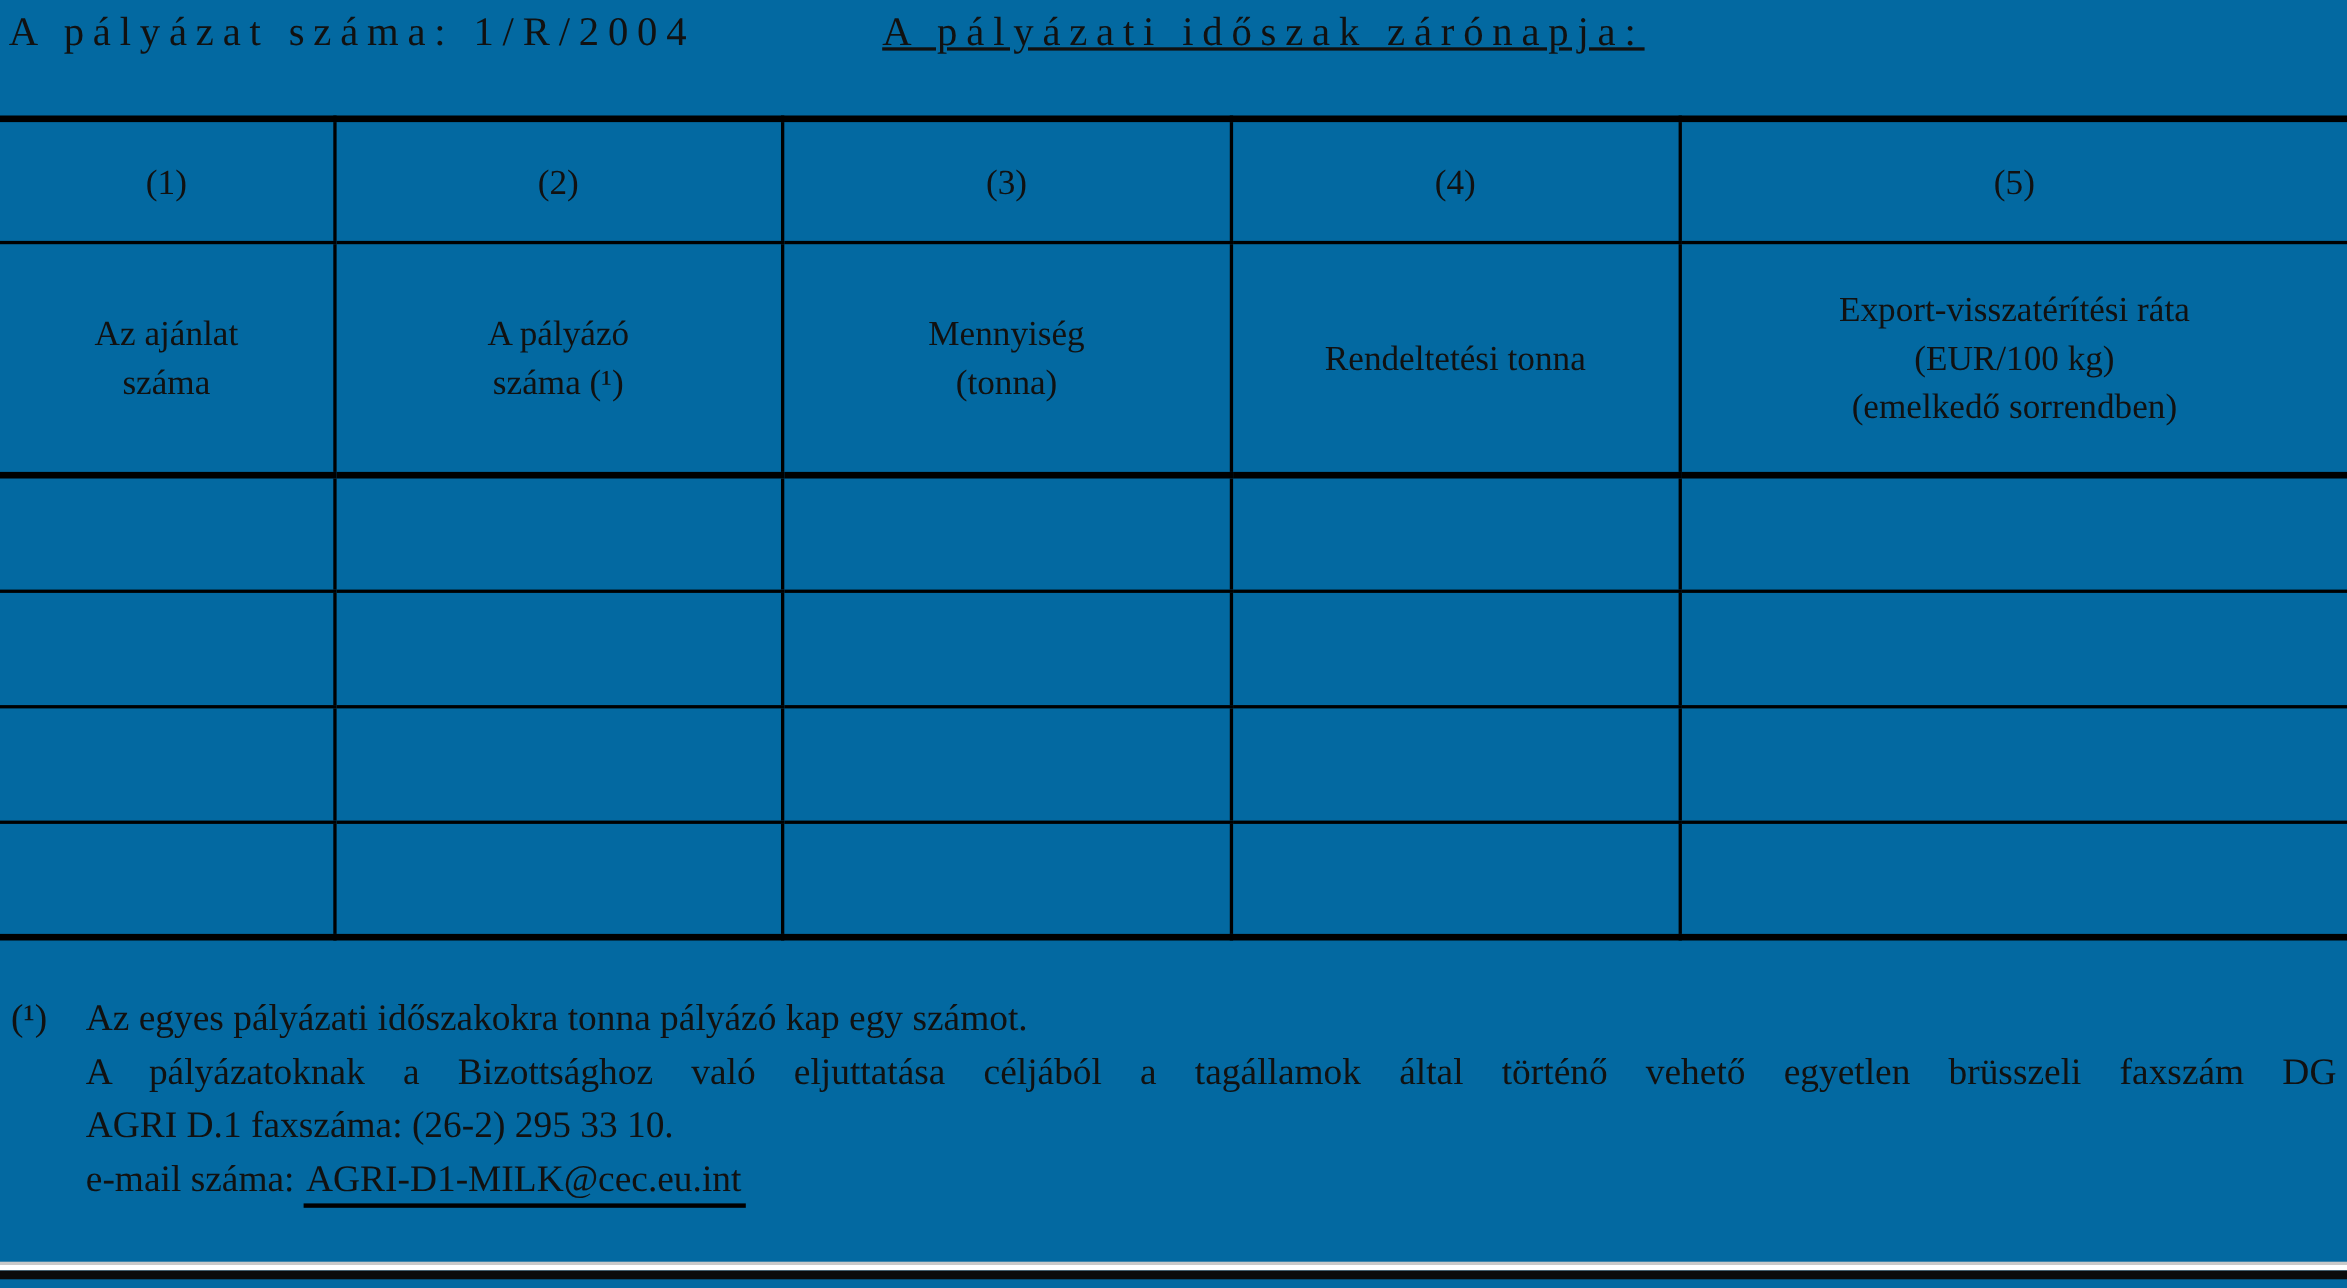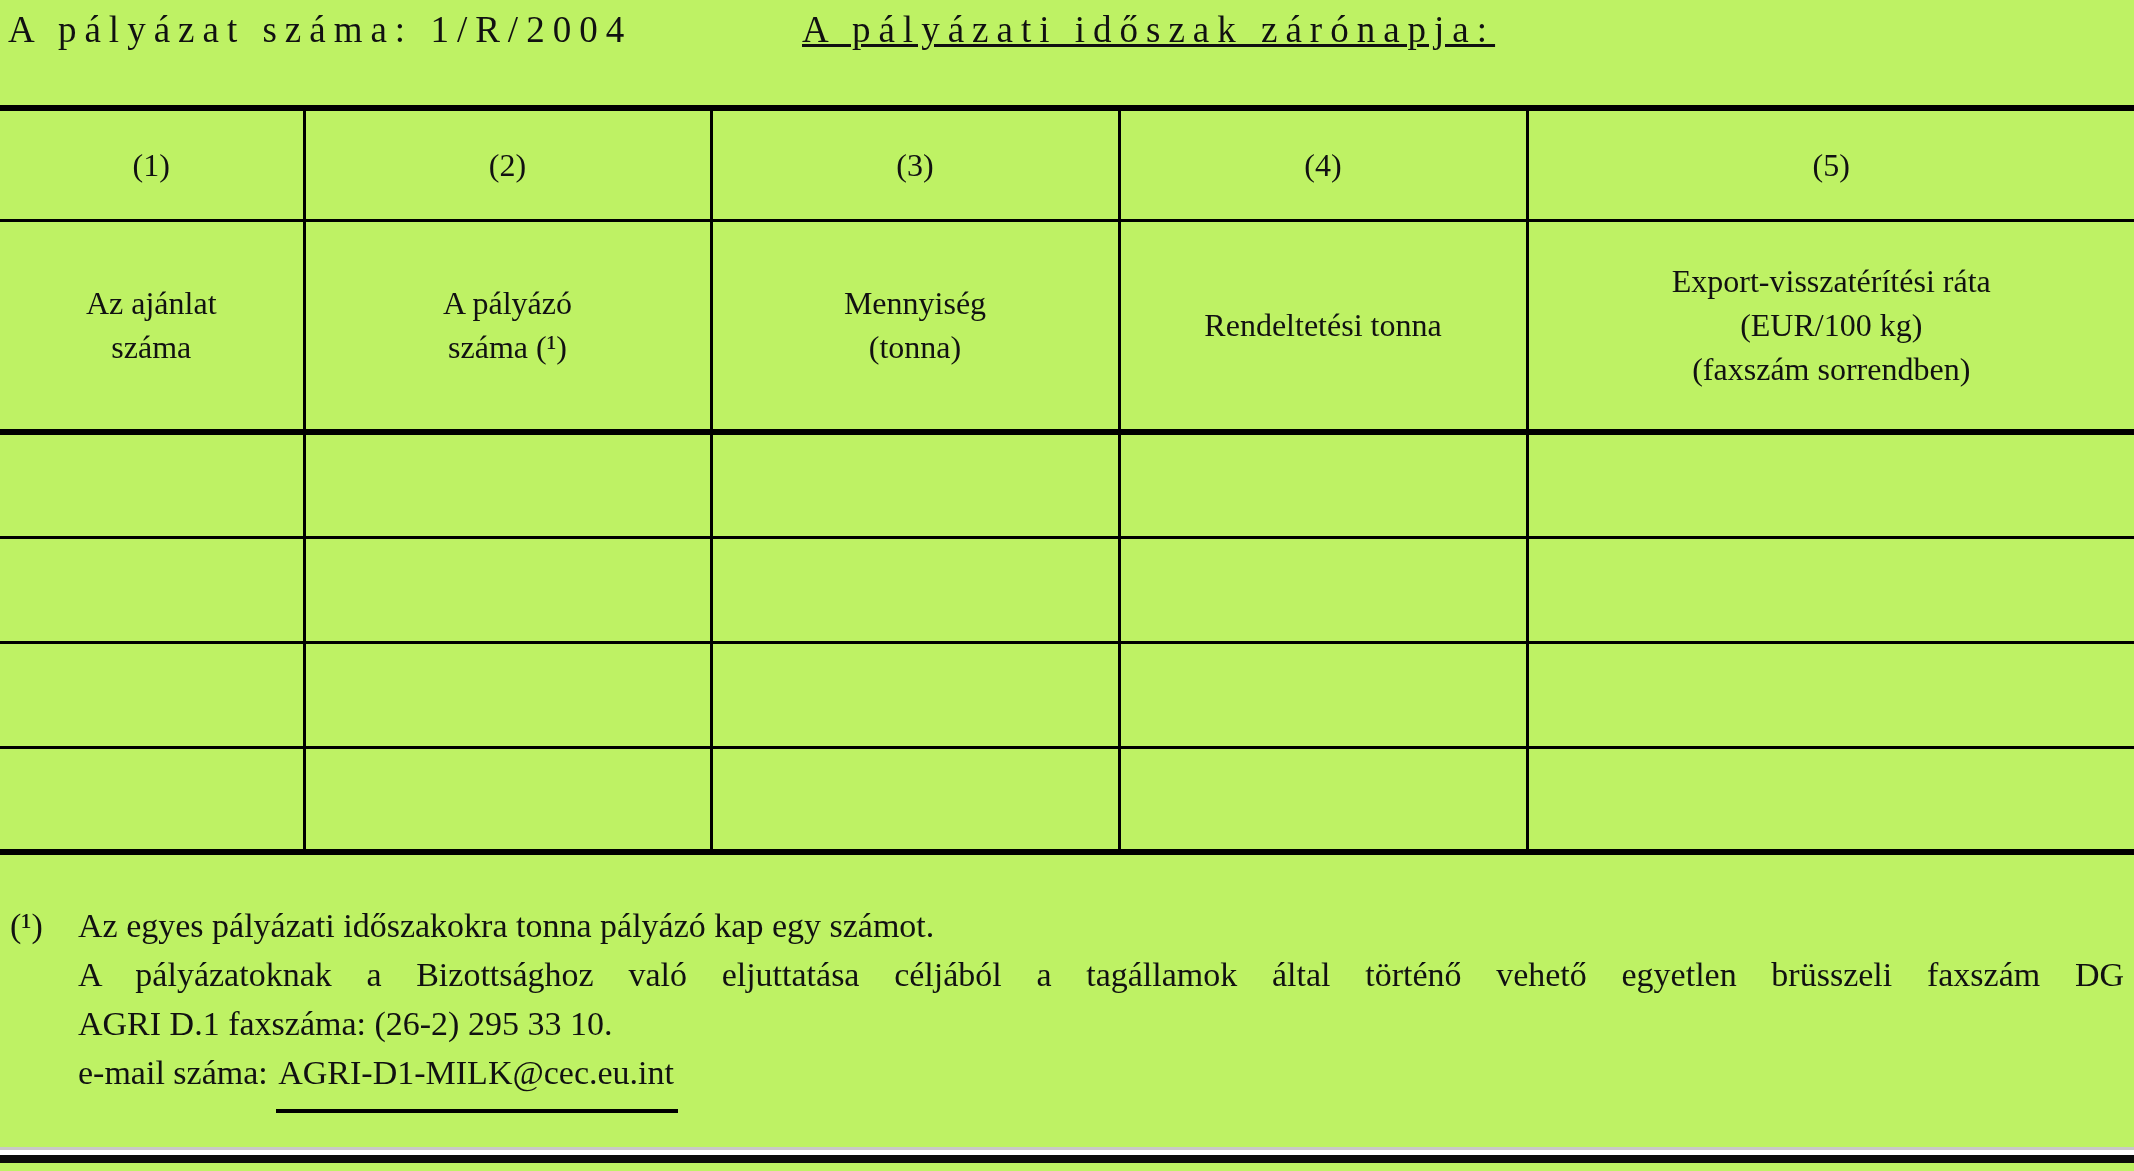--- a/index.html
+++ b/index.html
@@ -4,21 +4,21 @@
 <style>
   * { margin: 0; padding: 0; box-sizing: border-box; }
   html, body { background: #ffffff; }
   body {
     width: 2134px; height: 1171px;
     position: relative;
     overflow: hidden;
     font-family: "Liberation Serif", "DejaVu Serif", serif;
     color: #111111;
   }
-  .page { position: absolute; inset: 0; background: #bef264; }
+  .page { position: absolute; inset: 0; background: #0369a1; }
 
   
   .doc-header { position: absolute; top: 8px; left: 0; width: 100%; height: 60px; }
   .hdr-left {
     position: absolute; left: 8px; top: 0;
     font-size: 37px; letter-spacing: 8px; white-space: nowrap;
   }
   .hdr-right {
     position: absolute; left: 802px; top: 0;
     font-size: 37px; letter-spacing: 8px; white-space: nowrap; text-decoration: underline;
@@ -47,21 +47,21 @@
   
   .footnote {
     position: absolute; top: 901px; left: 10px; width: 2114px;
     font-size: 34px; color: #111111;
   }
   .fn-line { position: relative; padding-left: 68px; line-height: 49px; min-height: 49px; }
   .fn-marker { position: absolute; left: 0; top: 0; }
   .fn-just { text-align: justify; text-align-last: justify; }
   .email-link {
     border-bottom: 4px solid #000;
-    padding: 0 4px 18px 2px;
+    padding: 0 4px 3px 2px;
   }
 
   
   .bottom-rule { position: absolute; left: 0; top: 1147px; width: 2134px; }
   .bottom-rule .echo { height: 3px; background: #c9c9c9; }
   .bottom-rule .gap { height: 5px; background: #ffffff; }
   .bottom-rule .bar { height: 8px; background: #0b0b0b; }
 </style>
 </head>
 <body>
@@ -92,21 +92,21 @@
       <tr class="row-labels">
         <td>Az ajánlat
 száma</td>
         <td>A pályázó
 száma (¹)</td>
         <td>Mennyiség
 (tonna)</td>
         <td>Rendeltetési tonna</td>
         <td>Export-visszatérítési ráta
 (EUR/100 kg)
-(faxszám sorrendben)</td>
+(emelkedő sorrendben)</td>
       </tr>
       <tr class="body-row">
         <td></td>
         <td></td>
         <td></td>
         <td></td>
         <td></td>
       </tr>
       <tr class="body-row">
         <td></td>

